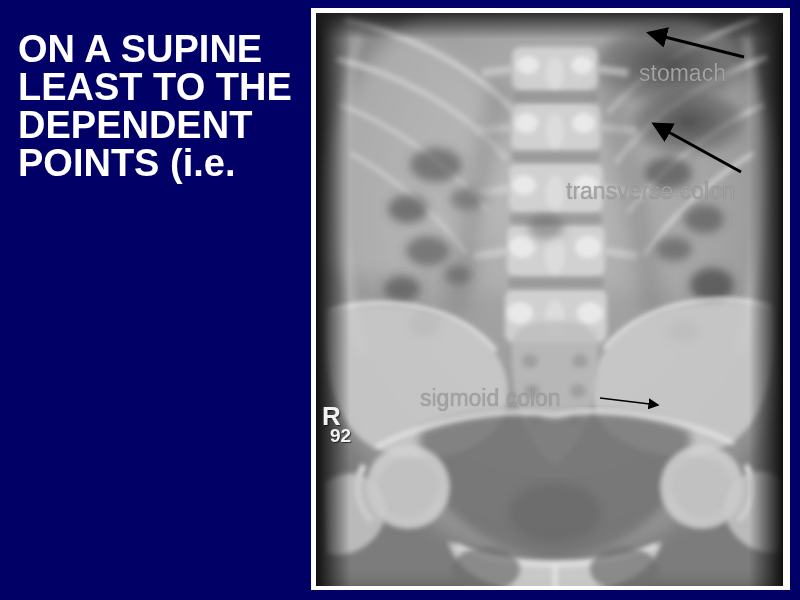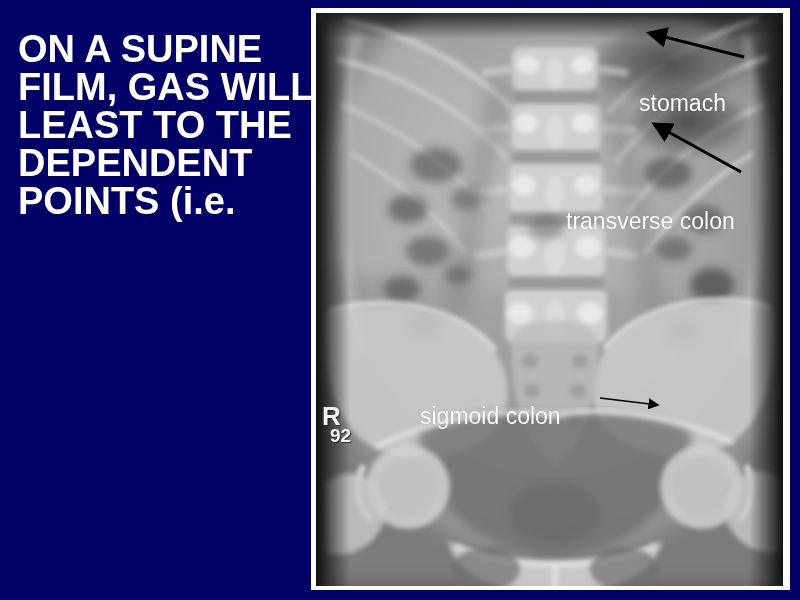--- a/index.html
+++ b/index.html
@@ -61,31 +61,30 @@
   #annotations {
     position: absolute;
     left: 0;
     top: 0;
     width: 100%;
     height: 100%;
     pointer-events: none;
   }
   .anno-label {
     position: absolute;
-    color: #ffffff;
+    color: #a3a3a3;
     font-family: "Liberation Sans", sans-serif;
     font-size: 23px;
     font-weight: normal;
     white-space: nowrap;
     text-shadow: 0 0 1px rgba(0,0,0,0.35);
-    margin-top: 30px;
   }
   #label-stomach      { left: 323px; top: 47px; }
   #label-transverse   { left: 250px; top: 165px; }
-  #label-sigmoid      { left: 104px; top: 360px; }
+  #label-sigmoid      { left: 104px; top: 372px; }
 
   .marker-R {
     position: absolute;
     left: 6px;
     top: 390px;
     color: #f2f2f2;
     font-family: "Liberation Sans", sans-serif;
     font-weight: bold;
     line-height: 1;
     text-shadow: 1px 1px 1px rgba(0,0,0,0.6);
@@ -93,21 +92,20 @@
   .marker-R .r-glyph { font-size: 26px; display: block; letter-spacing: -1px; }
   .marker-R .r-num   { font-size: 19px; display: block; margin-left: 8px; margin-top: -3px; }
 </style>
 </head>
 <body>
 
 <div id="slide">
 
   <div id="text-panel">
     <div class="line">ON A SUPINE</div>
-    <div class="line">FILM, GAS WILL</div>
     <div class="line">LEAST TO THE</div>
     <div class="line">DEPENDENT</div>
     <div class="line">POINTS (i.e.</div>
   </div>
 
   <div id="xray-frame">
     <div id="xray-image-wrap">
 
       <svg id="xray-svg" viewBox="0 0 467 573" preserveAspectRatio="none">
         <defs>

